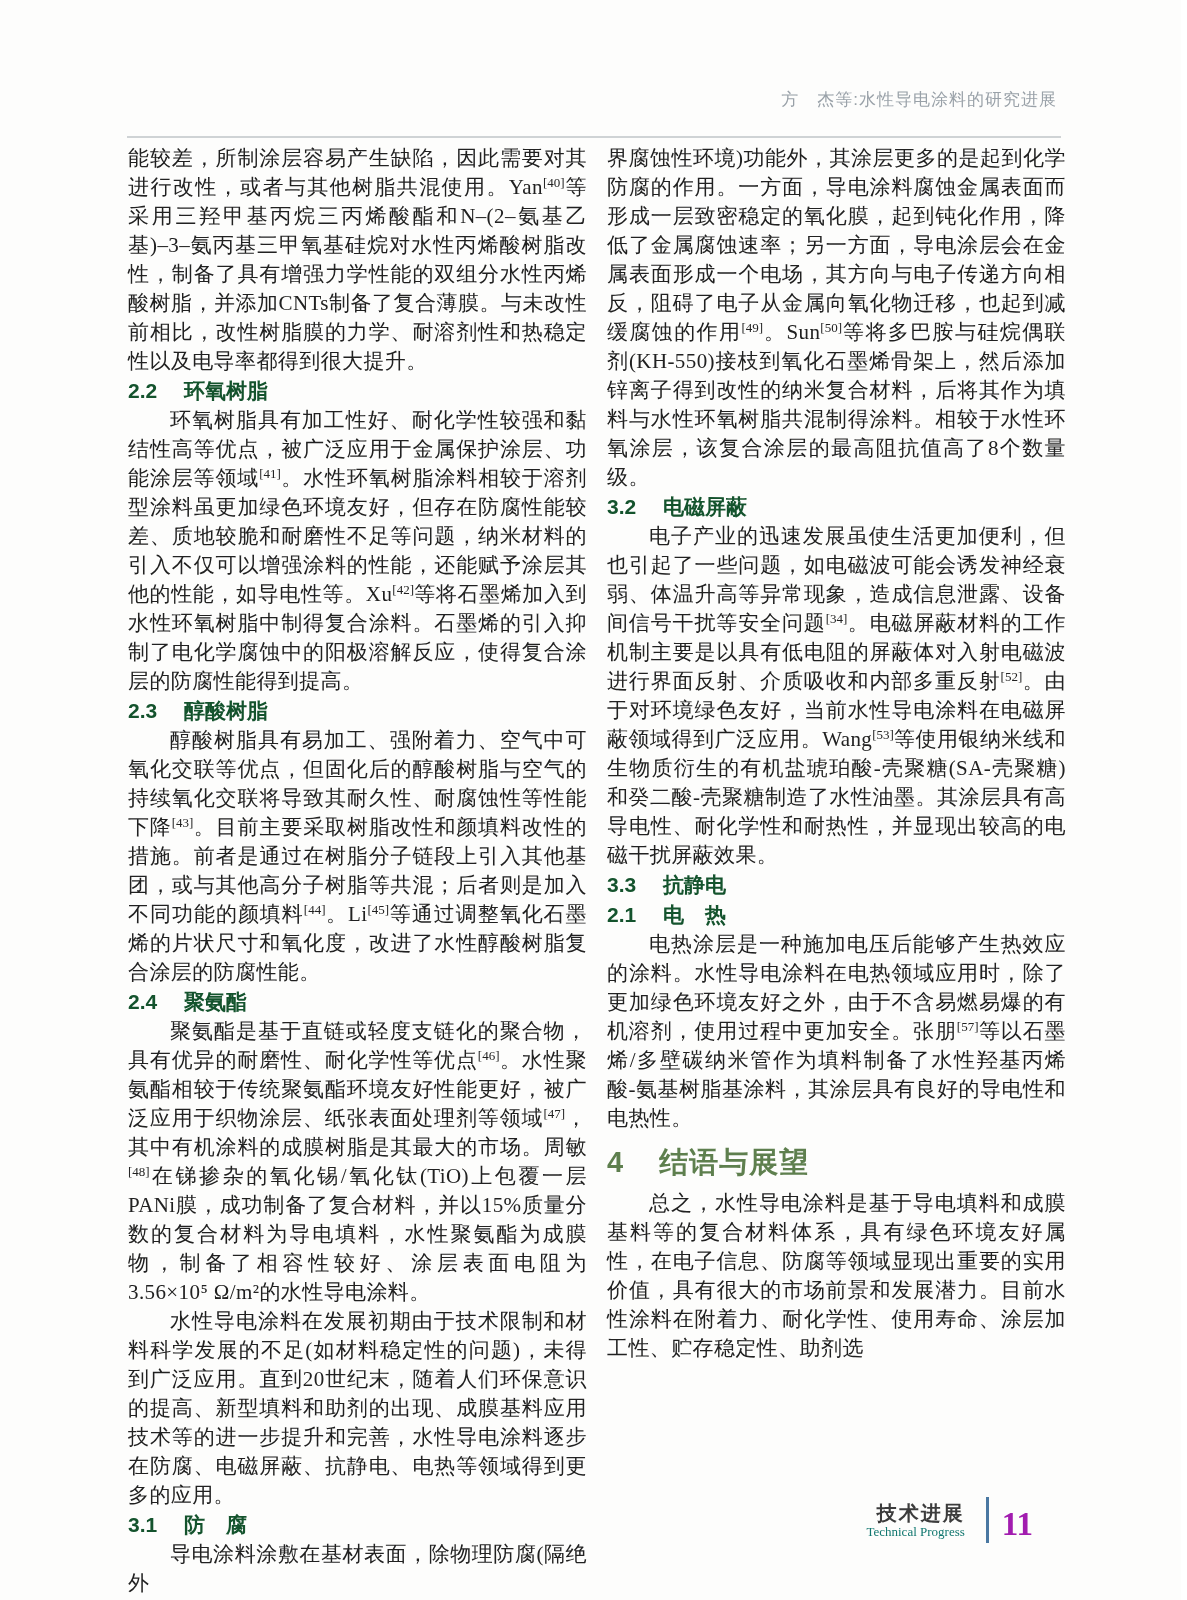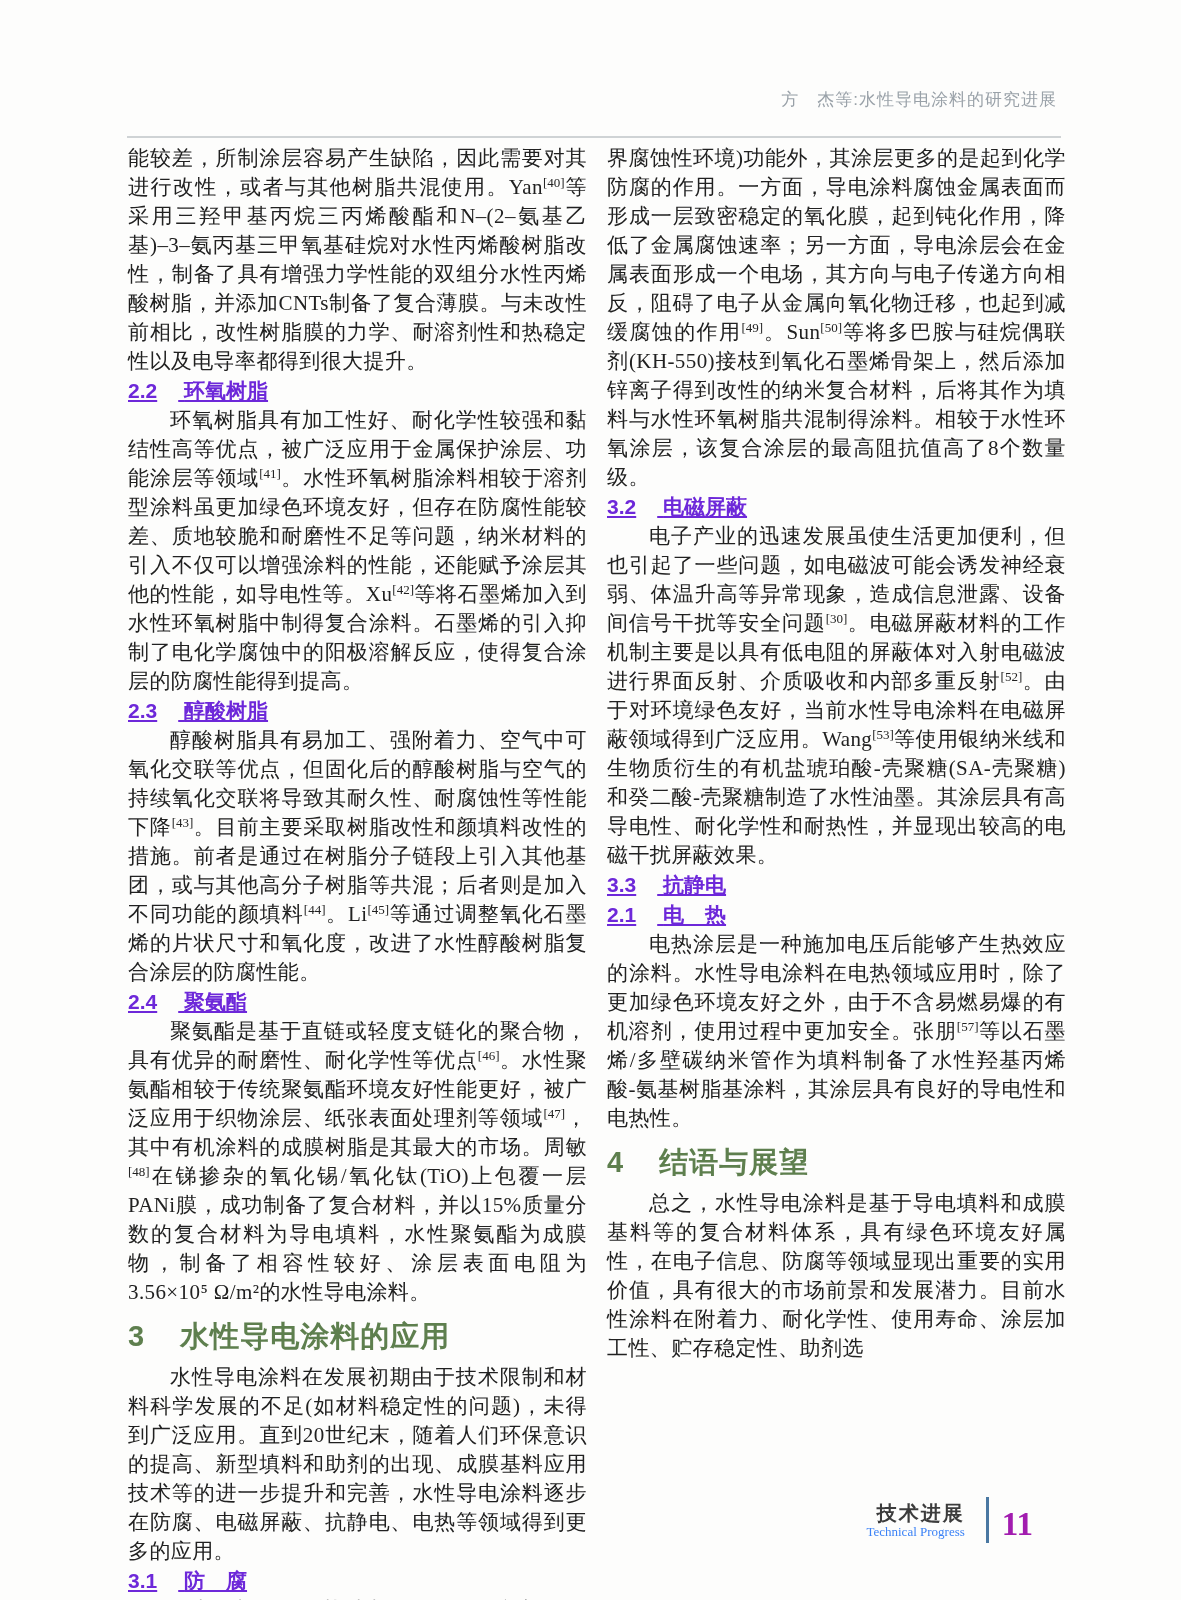--- a/index.html
+++ b/index.html
@@ -35,22 +35,21 @@
     text-indent:2em;
   }
   .col p.cont{text-indent:0;}
   .col sup{font-size:13px;line-height:0;vertical-align:7px;letter-spacing:0;}
   
   .subhead{
     margin:0;
     font-family:"Liberation Sans","DejaVu Sans",sans-serif;
     font-weight:bold;
     font-size:21px;line-height:30px;
-    color:#6d28d9;
-    text-decoration:underline;
+    color:#14532d;
   }
   .subhead .num{margin-right:21px;}
   
   .bighead{
     margin:9px 0 7px 0;
     font-family:"Liberation Sans","DejaVu Sans",sans-serif;
     font-weight:bold;
     font-size:29px;line-height:40px;
     color:#5e7f4e;
     letter-spacing:1px;
@@ -62,21 +61,21 @@
     display:flex;align-items:center;
   }
   .footer-labels{text-align:right;margin-right:21px;}
   .footer-cn{
     font-family:"Liberation Sans","DejaVu Sans",sans-serif;
     font-weight:bold;font-size:20px;line-height:22px;
     color:#3c3c3c;letter-spacing:2px;
   }
   .footer-en{
     font-family:"Liberation Serif","DejaVu Serif",serif;
-    font-size:13px;line-height:15px;color:#3b82f6;
+    font-size:13px;line-height:15px;color:#0f766e;
   }
   .footer-bar{width:3px;height:46px;background:#4a78a2;margin-right:13px;}
   .footer-page{
     font-family:"Liberation Serif","DejaVu Serif",serif;
     font-size:33px;color:#a21caf;
     align-self:flex-end;
     font-weight:bold;
   }
 </style>
 </head>
@@ -103,41 +102,37 @@
         <span class="t">醇酸树脂</span>
       </h4>
       <p>醇酸树脂具有易加工、强附着力、空气中可氧化交联等优点，但固化后的醇酸树脂与空气的持续氧化交联将导致其耐久性、耐腐蚀性等性能下降<sup>[43]</sup>。目前主要采取树脂改性和颜填料改性的措施。前者是通过在树脂分子链段上引入其他基团，或与其他高分子树脂等共混；后者则是加入不同功能的颜填料<sup>[44]</sup>。Li<sup>[45]</sup>等通过调整氧化石墨烯的片状尺寸和氧化度，改进了水性醇酸树脂复合涂层的防腐性能。</p>
 
       <h4 class="subhead">
         <span class="num">2.4</span>
         <span class="t">聚氨酯</span>
       </h4>
       <p>聚氨酯是基于直链或轻度支链化的聚合物，具有优异的耐磨性、耐化学性等优点<sup>[46]</sup>。水性聚氨酯相较于传统聚氨酯环境友好性能更好，被广泛应用于织物涂层、纸张表面处理剂等领域<sup>[47]</sup>，其中有机涂料的成膜树脂是其最大的市场。周敏<sup>[48]</sup>在锑掺杂的氧化锡/氧化钛(TiO)上包覆一层PANi膜，成功制备了复合材料，并以15%质量分数的复合材料为导电填料，水性聚氨酯为成膜物，制备了相容性较好、涂层表面电阻为3.56×10⁵ Ω/m²的水性导电涂料。</p>
 
-      <h3 class="bighead">
-        <span class="num">3</span>
-        <span class="t">水性导电涂料的应用</span>
-      </h3>
       <p>水性导电涂料在发展初期由于技术限制和材料科学发展的不足(如材料稳定性的问题)，未得到广泛应用。直到20世纪末，随着人们环保意识的提高、新型填料和助剂的出现、成膜基料应用技术等的进一步提升和完善，水性导电涂料逐步在防腐、电磁屏蔽、抗静电、电热等领域得到更多的应用。</p>
 
       <h4 class="subhead">
         <span class="num">3.1</span>
         <span class="t">防　腐</span>
       </h4>
       <p>导电涂料涂敷在基材表面，除物理防腐(隔绝外</p>
     </div>
 
     <div class="col">
       <p class="cont">界腐蚀性环境)功能外，其涂层更多的是起到化学防腐的作用。一方面，导电涂料腐蚀金属表面而形成一层致密稳定的氧化膜，起到钝化作用，降低了金属腐蚀速率；另一方面，导电涂层会在金属表面形成一个电场，其方向与电子传递方向相反，阻碍了电子从金属向氧化物迁移，也起到减缓腐蚀的作用<sup>[49]</sup>。Sun<sup>[50]</sup>等将多巴胺与硅烷偶联剂(KH-550)接枝到氧化石墨烯骨架上，然后添加锌离子得到改性的纳米复合材料，后将其作为填料与水性环氧树脂共混制得涂料。相较于水性环氧涂层，该复合涂层的最高阻抗值高了8个数量级。</p>
 
       <h4 class="subhead">
         <span class="num">3.2</span>
         <span class="t">电磁屏蔽</span>
       </h4>
-      <p>电子产业的迅速发展虽使生活更加便利，但也引起了一些问题，如电磁波可能会诱发神经衰弱、体温升高等异常现象，造成信息泄露、设备间信号干扰等安全问题<sup>[30]</sup>。电磁屏蔽材料的工作机制主要是以具有低电阻的屏蔽体对入射电磁波进行界面反射、介质吸收和内部多重反射<sup>[52]</sup>。由于对环境绿色友好，当前水性导电涂料在电磁屏蔽领域得到广泛应用。Wang<sup>[53]</sup>等使用银纳米线和生物质衍生的有机盐琥珀酸-壳聚糖(SA-壳聚糖)和癸二酸-壳聚糖制造了水性油墨。其涂层具有高导电性、耐化学性和耐热性，并显现出较高的电磁干扰屏蔽效果。</p>
+      <p>电子产业的迅速发展虽使生活更加便利，但也引起了一些问题，如电磁波可能会诱发神经衰弱、体温升高等异常现象，造成信息泄露、设备间信号干扰等安全问题<sup>[34]</sup>。电磁屏蔽材料的工作机制主要是以具有低电阻的屏蔽体对入射电磁波进行界面反射、介质吸收和内部多重反射<sup>[52]</sup>。由于对环境绿色友好，当前水性导电涂料在电磁屏蔽领域得到广泛应用。Wang<sup>[53]</sup>等使用银纳米线和生物质衍生的有机盐琥珀酸-壳聚糖(SA-壳聚糖)和癸二酸-壳聚糖制造了水性油墨。其涂层具有高导电性、耐化学性和耐热性，并显现出较高的电磁干扰屏蔽效果。</p>
 
       <h4 class="subhead">
         <span class="num">3.3</span>
         <span class="t">抗静电</span>
       </h4>
 
       <h4 class="subhead">
         <span class="num">2.1</span>
         <span class="t">电　热</span>
       </h4>

